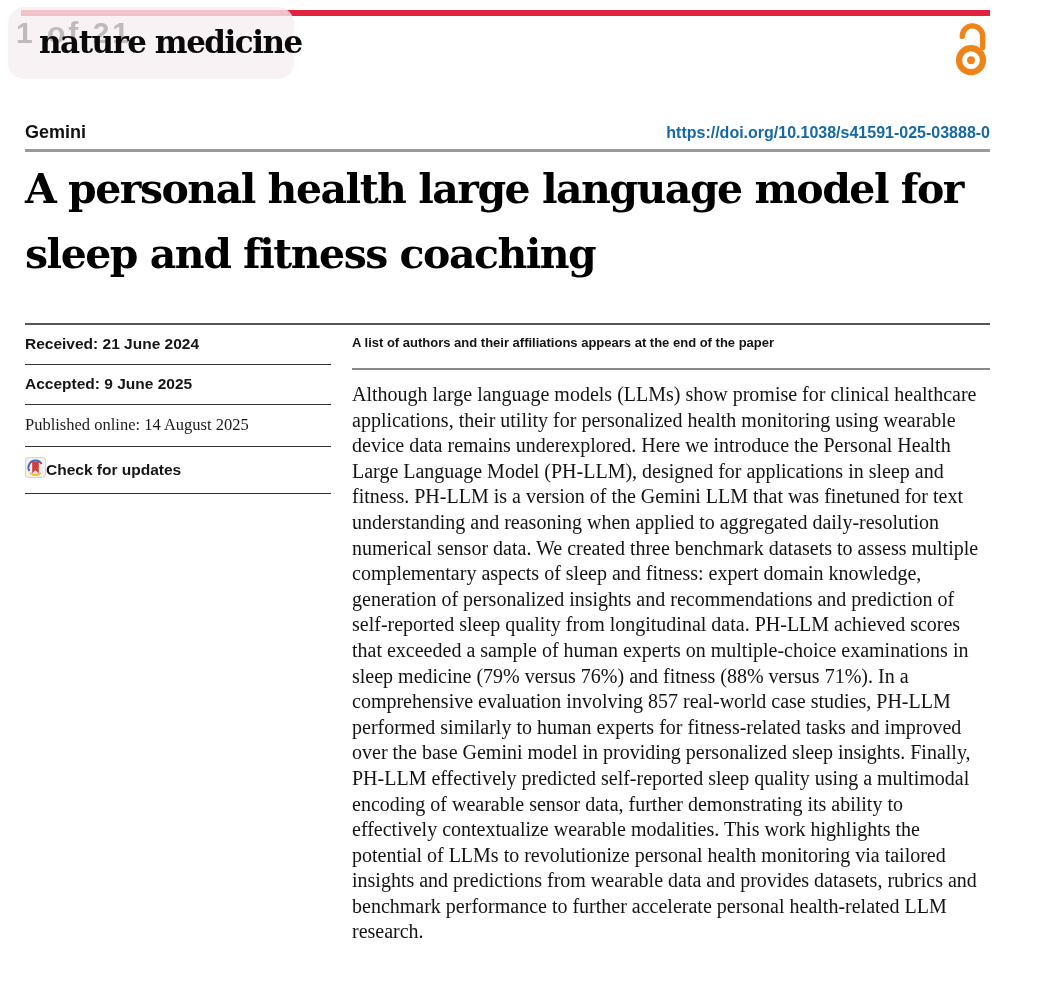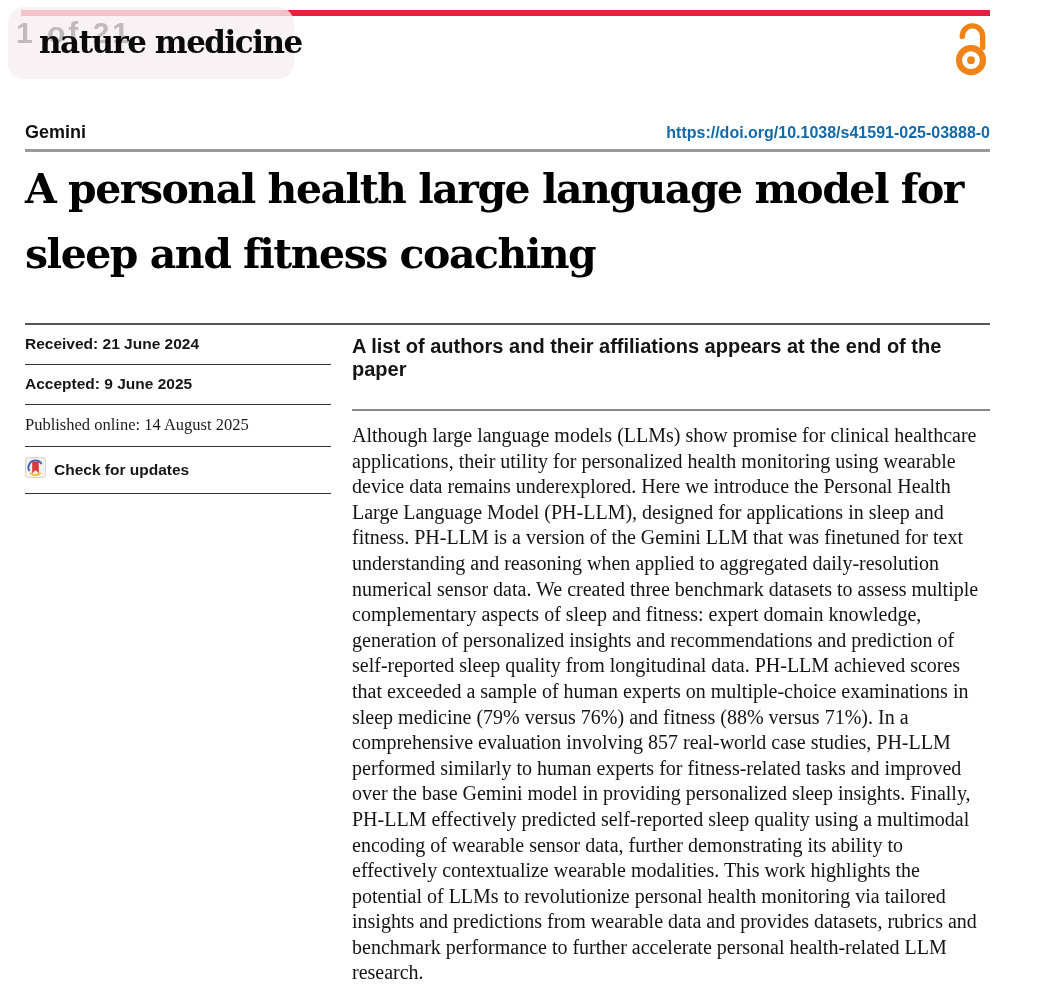--- a/index.html
+++ b/index.html
@@ -45,27 +45,27 @@
   .rule-columns{position:absolute;left:25px;top:323px;width:965px;height:2px;background:#555;}
   .columns{position:absolute;left:25px;top:325px;width:965px;display:flex;}
   .left-col{width:306px;margin-right:21px;flex:none;}
   .left-item{
     border-bottom:1.5px solid #333;
     padding:10px 0 11px;font-size:15.5px;font-weight:bold;color:#161616;
   }
   .left-item.serif{
     font-family:"Liberation Serif",serif;font-weight:normal;font-size:16.5px;color:#1b1b1b;
   }
-  .check-row{display:flex;align-items:center;gap:8px;cursor:pointer;}
+  .check-row{display:flex;align-items:center;cursor:pointer;}
   .crossmark{flex:none;display:block;}
 
   .right-col{width:638px;flex:none;}
   .authors-note{
-    padding:10px 0 28px;border-bottom:2px solid #888;
-    font-size:20px;font-weight:bold;color:#141414;
+    padding:10px 0 18px;border-bottom:2px solid #888;
+    font-size:13px;font-weight:bold;color:#141414;
   }
   .abstract-body{
     margin-top:12px;
     font-family:"Liberation Serif",serif;font-size:20px;line-height:25.6px;
     color:#141414;text-align:left;
   }
 </style>
 </head>
 <body>
 

